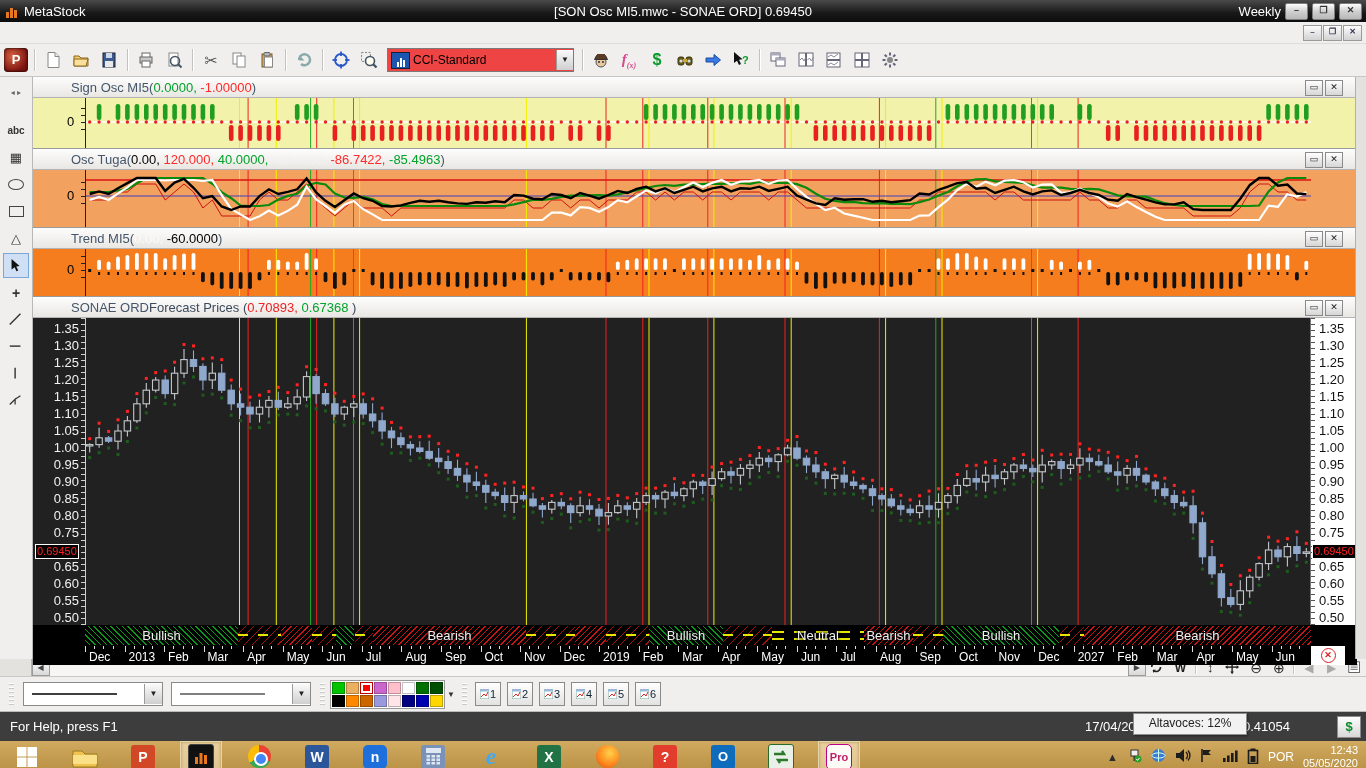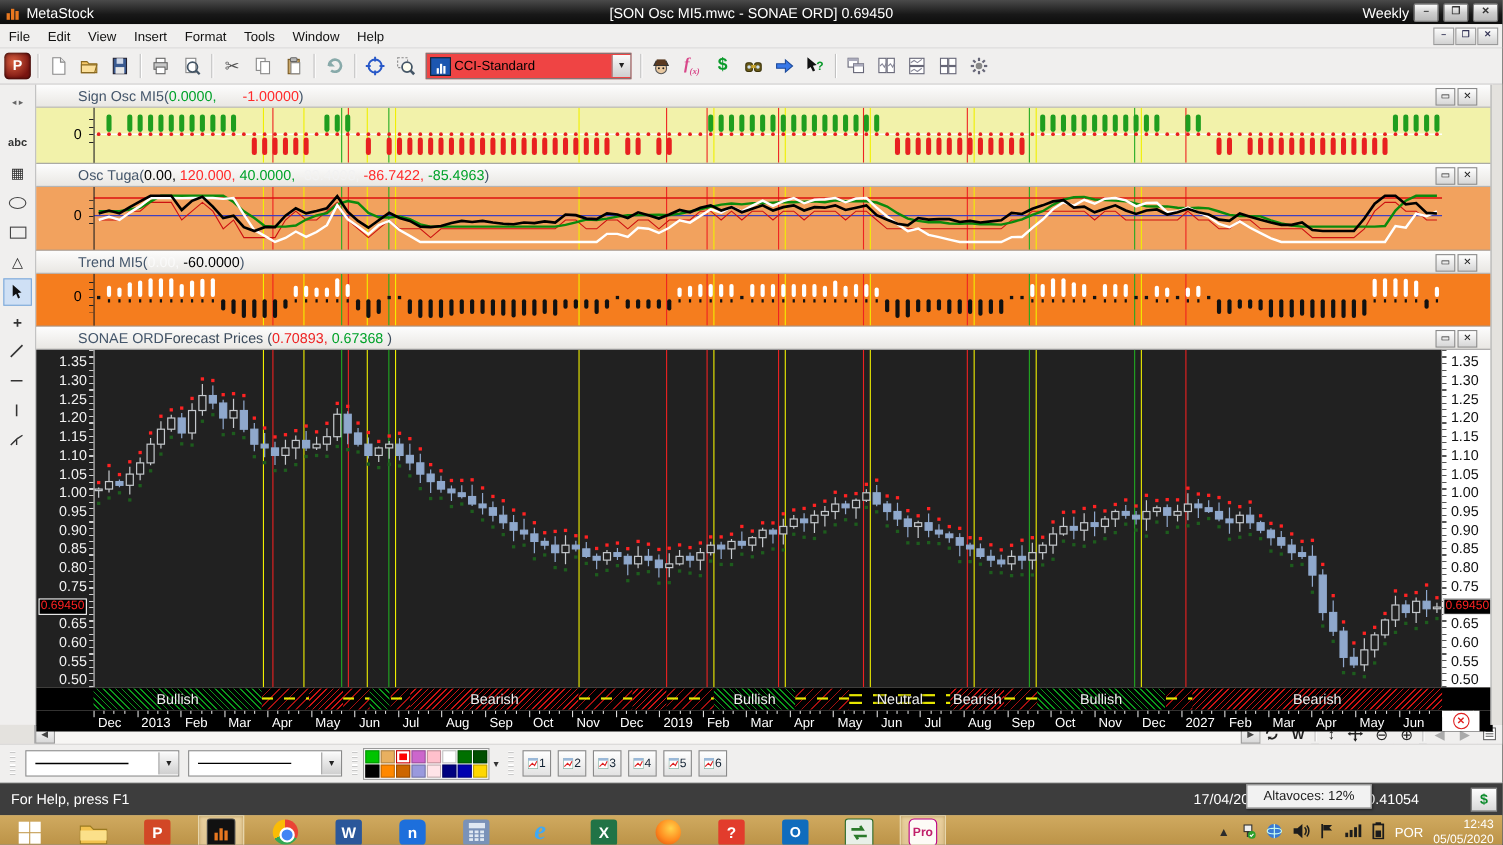--- a/index.html
+++ b/index.html
@@ -140,30 +140,20 @@
     <span class="tb-doc">[SON Osc MI5.mwc - SONAE ORD]   0.69450</span>
     <div class="tb-right">
       <span>Weekly</span>
       <span class="winbtn">–</span>
       <span class="winbtn">❐</span>
       <span class="winbtn">✕</span>
     </div>
   </div>
 
   <div class="menubar">
-    <div id="menu-items" style="display:flex">
-        <div class="menu-item">File</div>
-        <div class="menu-item">Edit</div>
-        <div class="menu-item">View</div>
-        <div class="menu-item">Insert</div>
-        <div class="menu-item">Format</div>
-        <div class="menu-item">Tools</div>
-        <div class="menu-item">Window</div>
-        <div class="menu-item">Help</div>
-      </div>
     <div class="mwinbtns">
       <span class="mwinbtn">–</span>
       <span class="mwinbtn">❐</span>
       <span class="mwinbtn">✕</span>
     </div>
   </div>
 
   <div class="toolbar" id="toolbar">
       <div class="tbtn">
         <div style="width:24px;height:24px;border-radius:4px;background:radial-gradient(circle at 35% 35%,#d86040,#7a1410 70%);color:#fff;font-weight:bold;font-size:13px;text-align:center;line-height:24px;box-shadow:inset 0 0 3px #000">P</div>
@@ -386,21 +376,21 @@
           <svg width="16" height="16" viewBox="0 0 18 18">
             <path d="M2 13 L8 7 L8 13 M8 7 L14 3" stroke="#333" fill="none" stroke-width="1.4"></path>
           </svg>
         </div>
       </div>
     <div class="charts" id="charts">
         <div class="phdr">
           <b>Sign Osc MI5 </b>
           <span>(</span>
           <span style="color: rgb(0, 162, 42); white-space: pre;">0.0000,</span>
-          <span style="color: rgb(255, 42, 42); white-space: pre; margin-left: 20px;"> -1.00000</span>
+          <span style="color: rgb(255, 42, 42); white-space: pre;"> -1.00000</span>
           <span> )</span>
           <div class="pbtns">
             <span class="pbtn">▭</span>
             <span class="pbtn">✕</span>
           </div>
         </div>
         <div class="pbody" style="height: 50px; background: rgb(242, 242, 170);">
           <div>
             <svg width="1226" height="50" style="position:absolute;left:52px;top:0">
               <line x1="0" y1="24" x2="1226" y2="24" stroke="#fff" stroke-width="1.4"></line>

